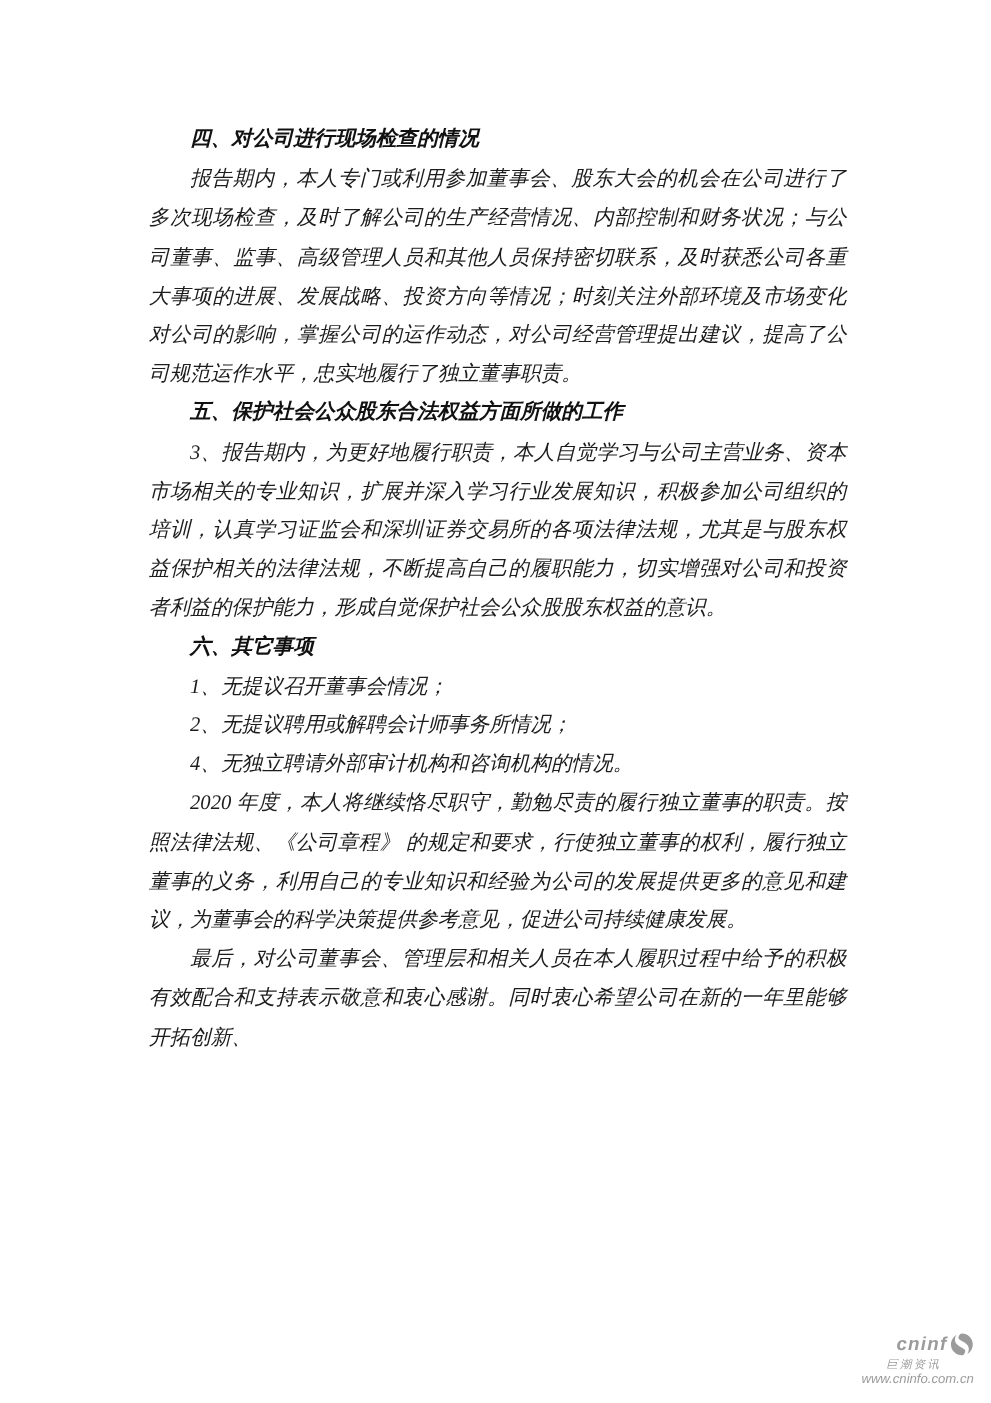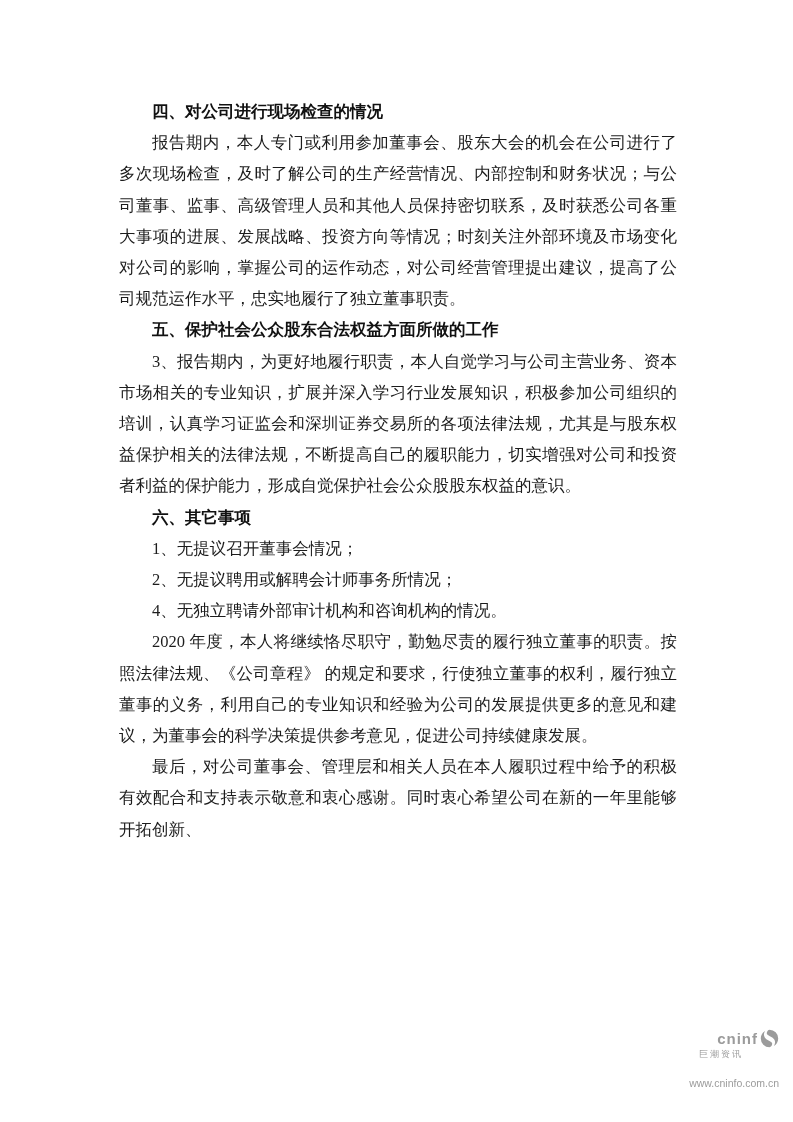--- a/index.html
+++ b/index.html
@@ -7,20 +7,21 @@
     padding: 0;
     background: #ffffff;
   }
   .page {
     position: relative;
     width: 783px;
     height: 1122px;
     background: #ffffff;
     overflow: hidden;
     font-family: "Liberation Serif", "DejaVu Serif", serif;
+    font-style: italic;
   }
   .doc {
     position: absolute;
     left: 119px;
     top: 96px;
     width: 558px;
     font-size: 16.5px;
     line-height: 31.2px;
     color: #1c1c1c;
     text-align: justify;
@@ -37,22 +38,22 @@
     text-align: left;
   }
   .doc p.paragraph {
     margin: 0;
     padding: 0;
     text-indent: 2em;
   }
   .watermark {
     position: absolute;
     right: 4px;
-    bottom: 32px;
-    text-align: center;
+    bottom: 12px;
+    text-align: right;
     font-family: "Liberation Sans", "DejaVu Sans", sans-serif;
     user-select: none;
   }
   .wm-row {
     display: flex;
     align-items: center;
     justify-content: flex-end;
     gap: 2px;
     line-height: 1;
   }
@@ -70,21 +71,21 @@
   .wm-cn {
     font-size: 9px;
     letter-spacing: 2px;
     margin-top: 1px;
     margin-right: 26px;
     line-height: 1.2;
   }
   .wm-url {
     font-size: 10.5px;
     line-height: 1.2;
-    margin-top: 18px;
+    margin-top: 1px;
   }
 </style>
 </head>
 <body>
 
 <div class="page">
 
   <main class="doc" id="doc-body">
       <h2 class="heading">四、对公司进行现场检查的情况</h2>
       <p class="paragraph">报告期内，本人专门或利用参加董事会、股东大会的机会在公司进行了多次现场检查，及时了解公司的生产经营情况、内部控制和财务状况；与公司董事、监事、高级管理人员和其他人员保持密切联系，及时获悉公司各重大事项的进展、发展战略、投资方向等情况；时刻关注外部环境及市场变化对公司的影响，掌握公司的运作动态，对公司经营管理提出建议，提高了公司规范运作水平，忠实地履行了独立董事职责。</p>

